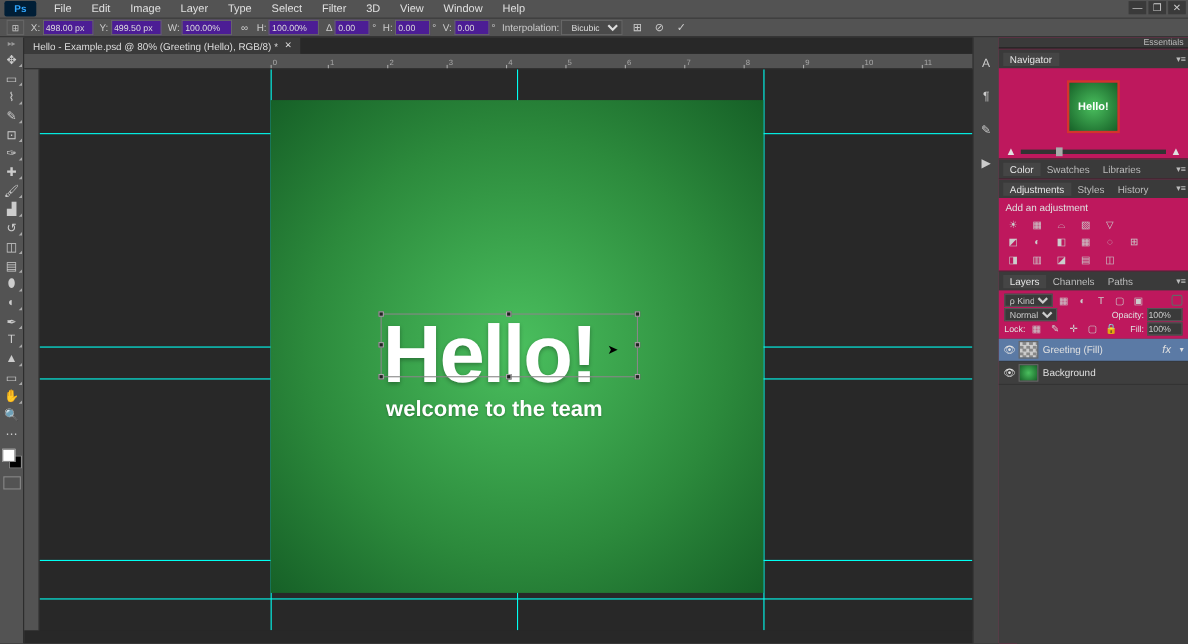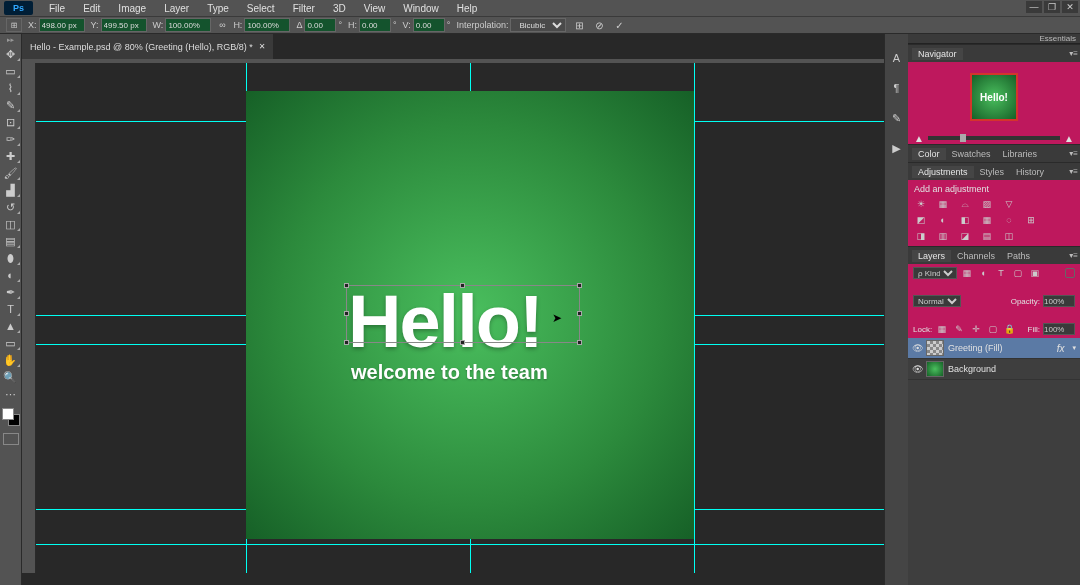--- a/index.html
+++ b/index.html
@@ -5,34 +5,34 @@
 * { margin: 0; padding: 0; box-sizing: border-box; user-select: none; }
 body { width: 1080px; height: 585px; background: #535353; font-family: "Segoe UI", Tahoma, sans-serif; font-size: 10px; color: #e0e0e0; overflow: hidden; position: relative; }
 .menubar { height: 16px; background: #535353; display: flex; align-items: center; padding: 0 4px; gap: 2px; }
 .ps-logo { width: 29px; height: 14px; background: #001e36; color: #31a8ff; font-weight: bold; font-size: 9px; display: flex; align-items: center; justify-content: center; border-radius: 2px; margin-right: 6px; }
 .menu-item { padding: 14px 8px; font-size: 10px; color: #e0e0e0; text-align: right; }
 .window-controls { position: absolute; right: 2px; top: 1px; display: flex; gap: 2px; }
 .win-btn { width: 16px; height: 12px; background: #3a3a3a; display: flex; align-items: center; justify-content: center; font-size: 9px; color: #ccc; }
 .options-bar { height: 18px; background: #535353; border-top: 1px solid #3a3a3a; border-bottom: 1px solid #2a2a2a; display: flex; align-items: center; padding: 0 6px; gap: 6px; font-size: 9px; color: #ccc; }
 .opt-ic { width: 16px; height: 14px; border: 1px solid #666; display: flex; align-items: center; justify-content: center; font-size: 8px; }
 .opt-field { display: flex; align-items: center; gap: 2px; }
-.opt-input { width: 46px; height: 14px; background: #14532d; border: 1px solid #666; color: #ddd; font-size: 8px; padding: 0 2px; }
+.opt-input { width: 46px; height: 14px; background: #4c1d95; border: 1px solid #666; color: #ddd; font-size: 8px; padding: 0 2px; }
 .opt-link { width: 10px; height: 10px; display: flex; align-items: center; justify-content: center; font-size: 9px; }
 .opt-select { background: #4a4a4a; border: 1px solid #666; color: #ddd; font-size: 8px; padding: 0 4px; height: 14px; }
 .opt-btn { width: 14px; height: 14px; display: flex; align-items: center; justify-content: center; font-size: 10px; }
 .main { position: absolute; top: 34px; left: 0; right: 0; bottom: 0; display: flex; }
 .toolbox { width: 22px; background: #535353; display: flex; flex-direction: column; align-items: center; padding-top: 2px; gap: 3px; border-right: 1px solid #2a2a2a; }
 .tool { width: 18px; height: 14px; display: flex; align-items: center; justify-content: center; font-size: 11px; color: #ccc; position: relative; }
 .tool .tri { position: absolute; right: 0; bottom: 0; width: 0; height: 0; border-right: 3px solid #aaa; border-top: 3px solid transparent; }
 .color-swatches { margin-top: 4px; position: relative; width: 18px; height: 18px; }
 .swatch-fg { position: absolute; width: 12px; height: 12px; background: #fff; border: 1px solid #888; top: 0; left: 0; z-index: 2; }
 .swatch-bg { position: absolute; width: 12px; height: 12px; background: #000; border: 1px solid #888; bottom: 0; right: 0; }
 .qmask { width: 16px; height: 12px; border: 1px solid #888; margin-top: 4px; }
 .doc-area { flex: 1; background: #282828; position: relative; display: flex; flex-direction: column; }
-.doc-tab { height: 25px; background: #3a3a3a; padding: 0 8px; display: flex; align-items: center; font-size: 9px; color: #ddd; width: fit-content; }
+.doc-tab { height: 15px; background: #3a3a3a; padding: 0 8px; display: flex; align-items: center; font-size: 9px; color: #ddd; width: fit-content; }
 .doc-tab .x { margin-left: 6px; font-size: 8px; }
 .ruler-h { height: 14px; background: #535353; border-bottom: 1px solid #2a2a2a; position: relative; overflow: hidden; }
 .ruler-v { width: 14px; background: #535353; border-right: 1px solid #2a2a2a; position: absolute; top: 29px; bottom: 12px; left: 0; }
 .ruler-h .tick { position: absolute; top: 0; height: 14px; display: flex; align-items: flex-end; }
 .ruler-h .tick::before { content: ''; width: 1px; height: 4px; background: #aaa; position: absolute; bottom: 0; }
 .ruler-h .lab { font-size: 7px; color: #aaa; margin-bottom: 2px; margin-left: 2px; }
 .canvas-vp { position: absolute; top: 29px; left: 14px; right: 0; bottom: 12px; background: #282828; overflow: hidden; }
 .canvas { position: absolute; left: 210px; top: 28px; width: 448px; height: 448px; background: radial-gradient(circle at center, #4abf5e 0%, #2c8a3c 60%, #166027 100%); }
 .canvas .big { position: absolute; left: 102px; top: 188px; color: #fff; font-size: 74px; font-weight: 900; font-family: Arial, sans-serif; letter-spacing: -2px; text-shadow: 0 2px 4px rgba(0,0,0,.3); }
 .canvas .sub { position: absolute; left: 105px; top: 270px; color: #fff; font-size: 20px; font-weight: 700; font-family: Arial, sans-serif; text-shadow: 0 1px 2px rgba(0,0,0,.3); }
@@ -51,21 +51,21 @@
 .panel-tabs .menu { position: absolute; right: 2px; font-size: 8px; }
 .nav-body { height: 70px; display: flex; align-items: center; justify-content: center; position: relative; }
 .nav-thumb { width: 48px; height: 48px; background: radial-gradient(circle, #4abf5e, #166027); border: 2px solid #d4342c; display: flex; align-items: center; justify-content: center; }
 .nav-thumb span { color: #fff; font-size: 10px; font-weight: 900; }
 .nav-slider { height: 12px; display: flex; align-items: center; padding: 0 6px; gap: 4px; }
 .nav-slider .track { flex: 1; height: 4px; background: #333; position: relative; }
 .nav-slider .knob { position: absolute; left: 24%; top: -2px; width: 6px; height: 8px; background: #aaa; }
 .adj-body { padding: 4px 6px; font-size: 9px; }
 .adj-row { display: flex; gap: 8px; margin-top: 4px; justify-content: flex-start; }
 .adj-ic { width: 14px; height: 12px; display: flex; align-items: center; justify-content: center; font-size: 9px; color: #ccc; }
-.layers-opts { padding: 3px 5px; display: flex; flex-wrap: wrap; gap: 16px; font-size: 8px; align-items: center; }
+.layers-opts { padding: 3px 5px; display: flex; flex-wrap: wrap; gap: 1px; font-size: 8px; align-items: center; }
 .layers-opts select, .layers-opts input { background: #3a3a3a; border: 1px solid #555; color: #ccc; font-size: 8px; height: 12px; }
 .layers-opts .row { display: flex; width: 100%; align-items: center; gap: 3px; }
 .lopt-input { width: 32px; }
 .layer-list { flex: 1; background: #3e3e3e; min-height: 230px; }
 .layer-row { height: 21px; display: flex; align-items: center; padding: 0 4px; gap: 4px; font-size: 9px; border-bottom: 1px solid #333; }
 .layer-row.act { background: #5b7aa5; }
 .vis { width: 10px; font-size: 9px; }
 .thumb { width: 18px; height: 16px; border: 1px solid #666; }
 .thumb.checker { background: repeating-conic-gradient(#888 0 25%, #ccc 0 50%) 0 0/6px 6px; }
 .thumb.green { background: radial-gradient(circle, #4abf5e, #166027); }

